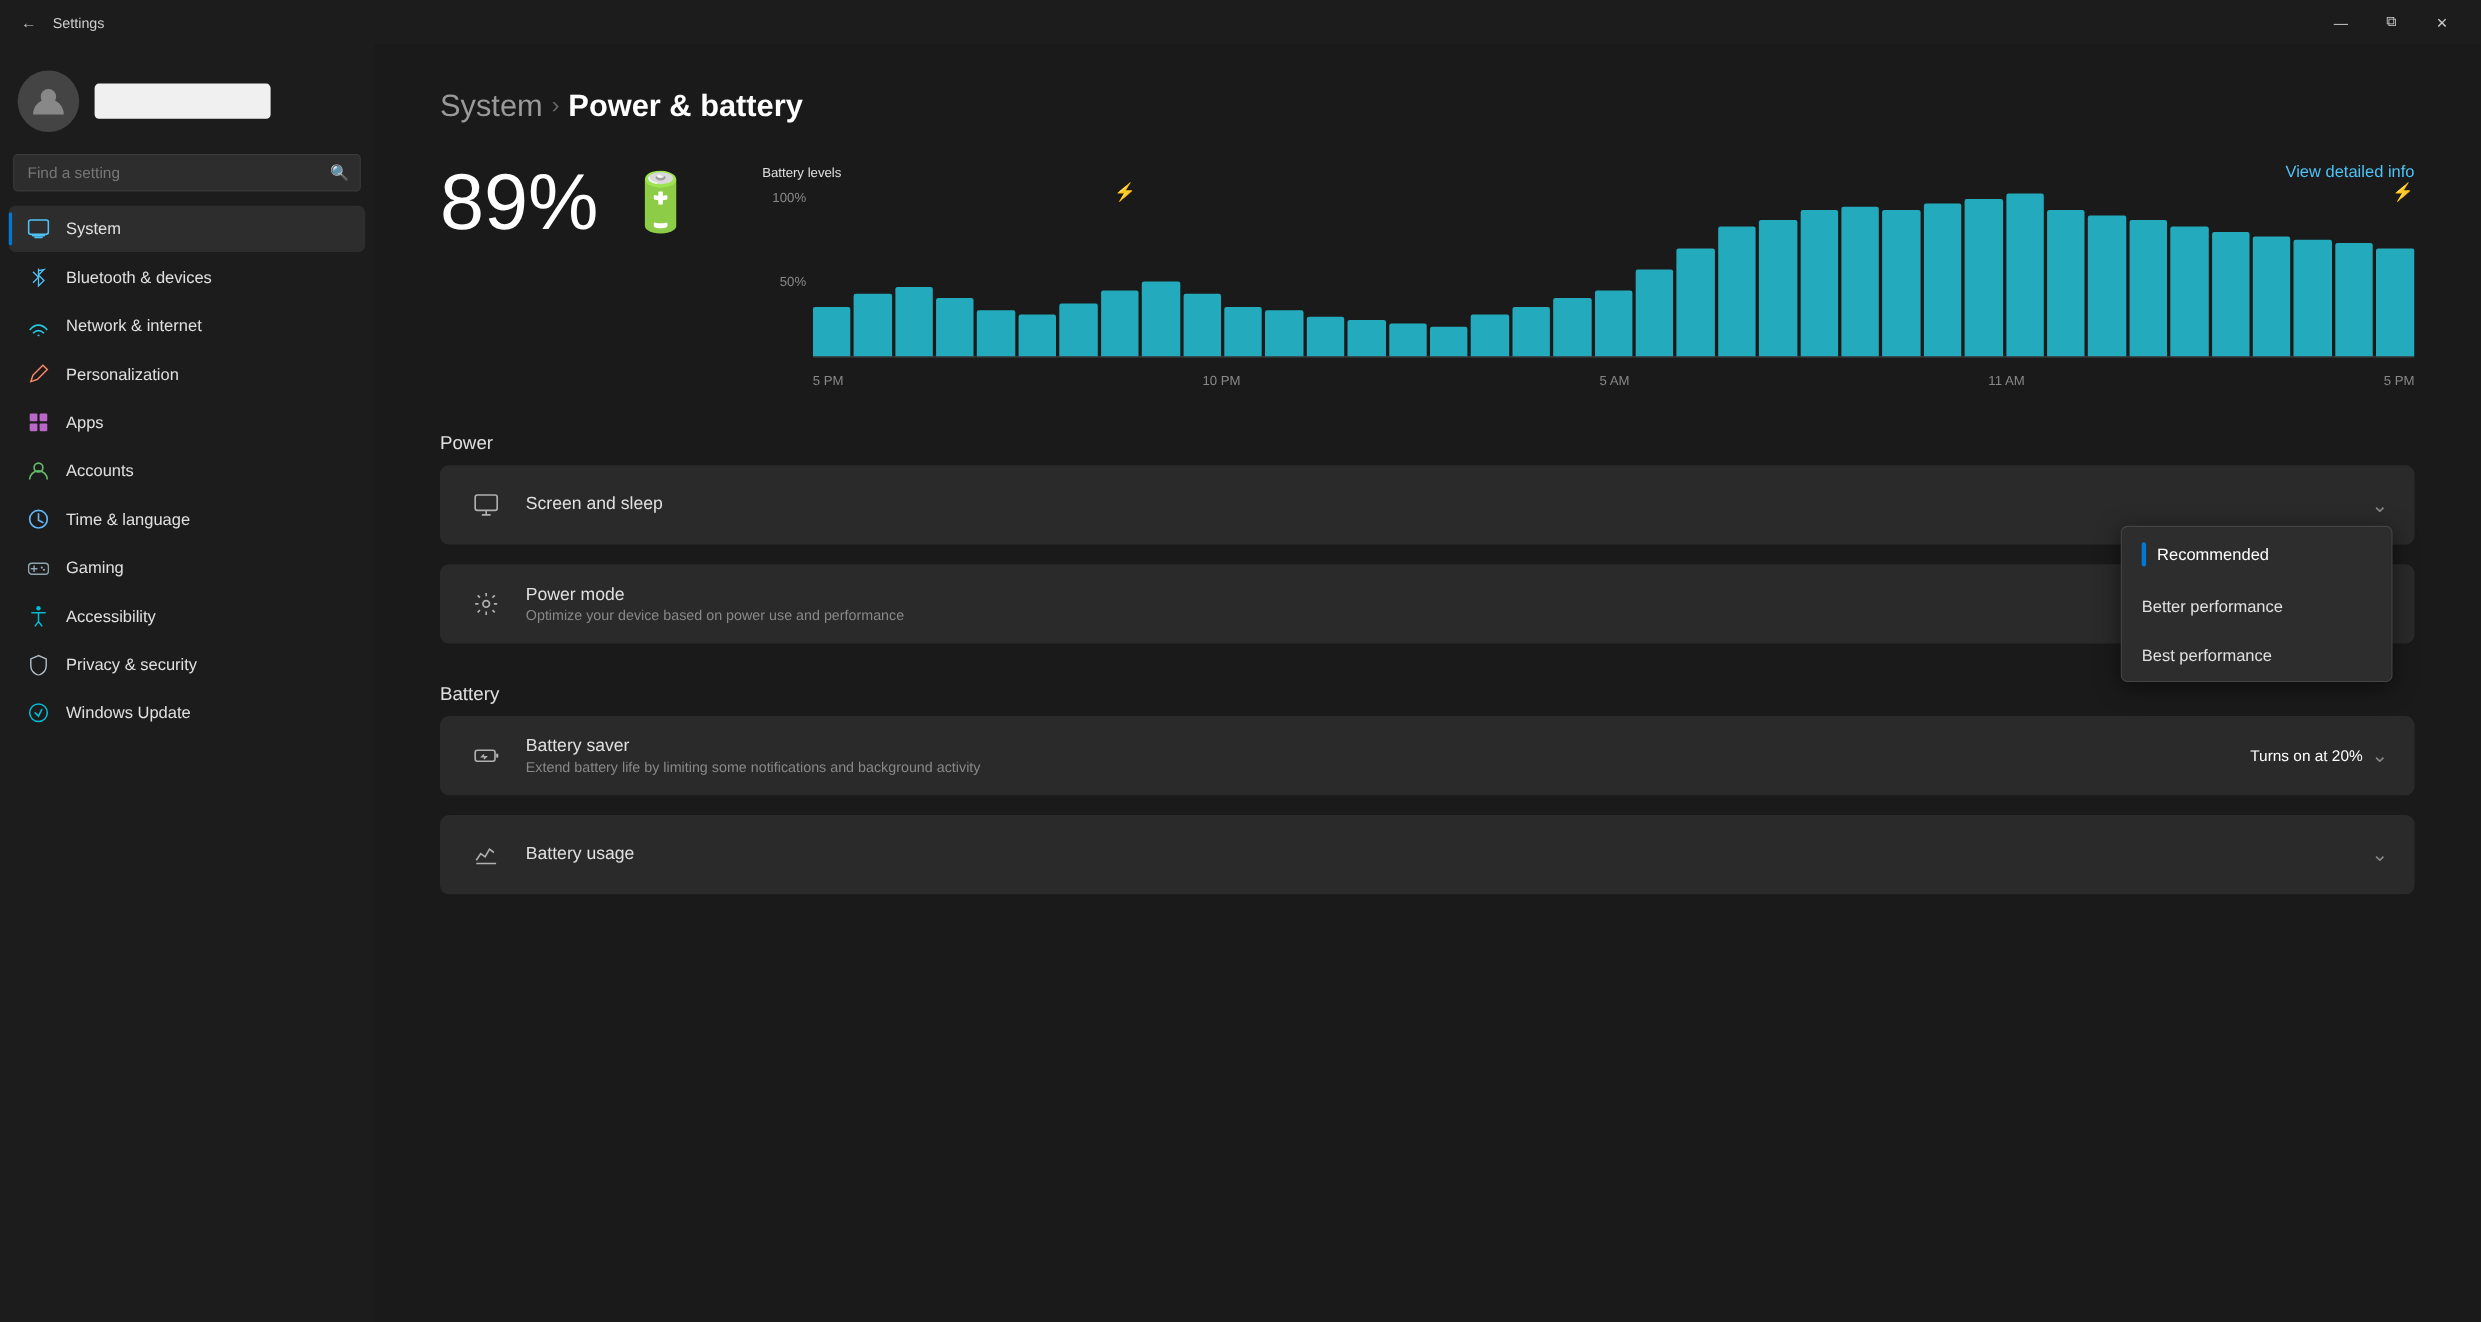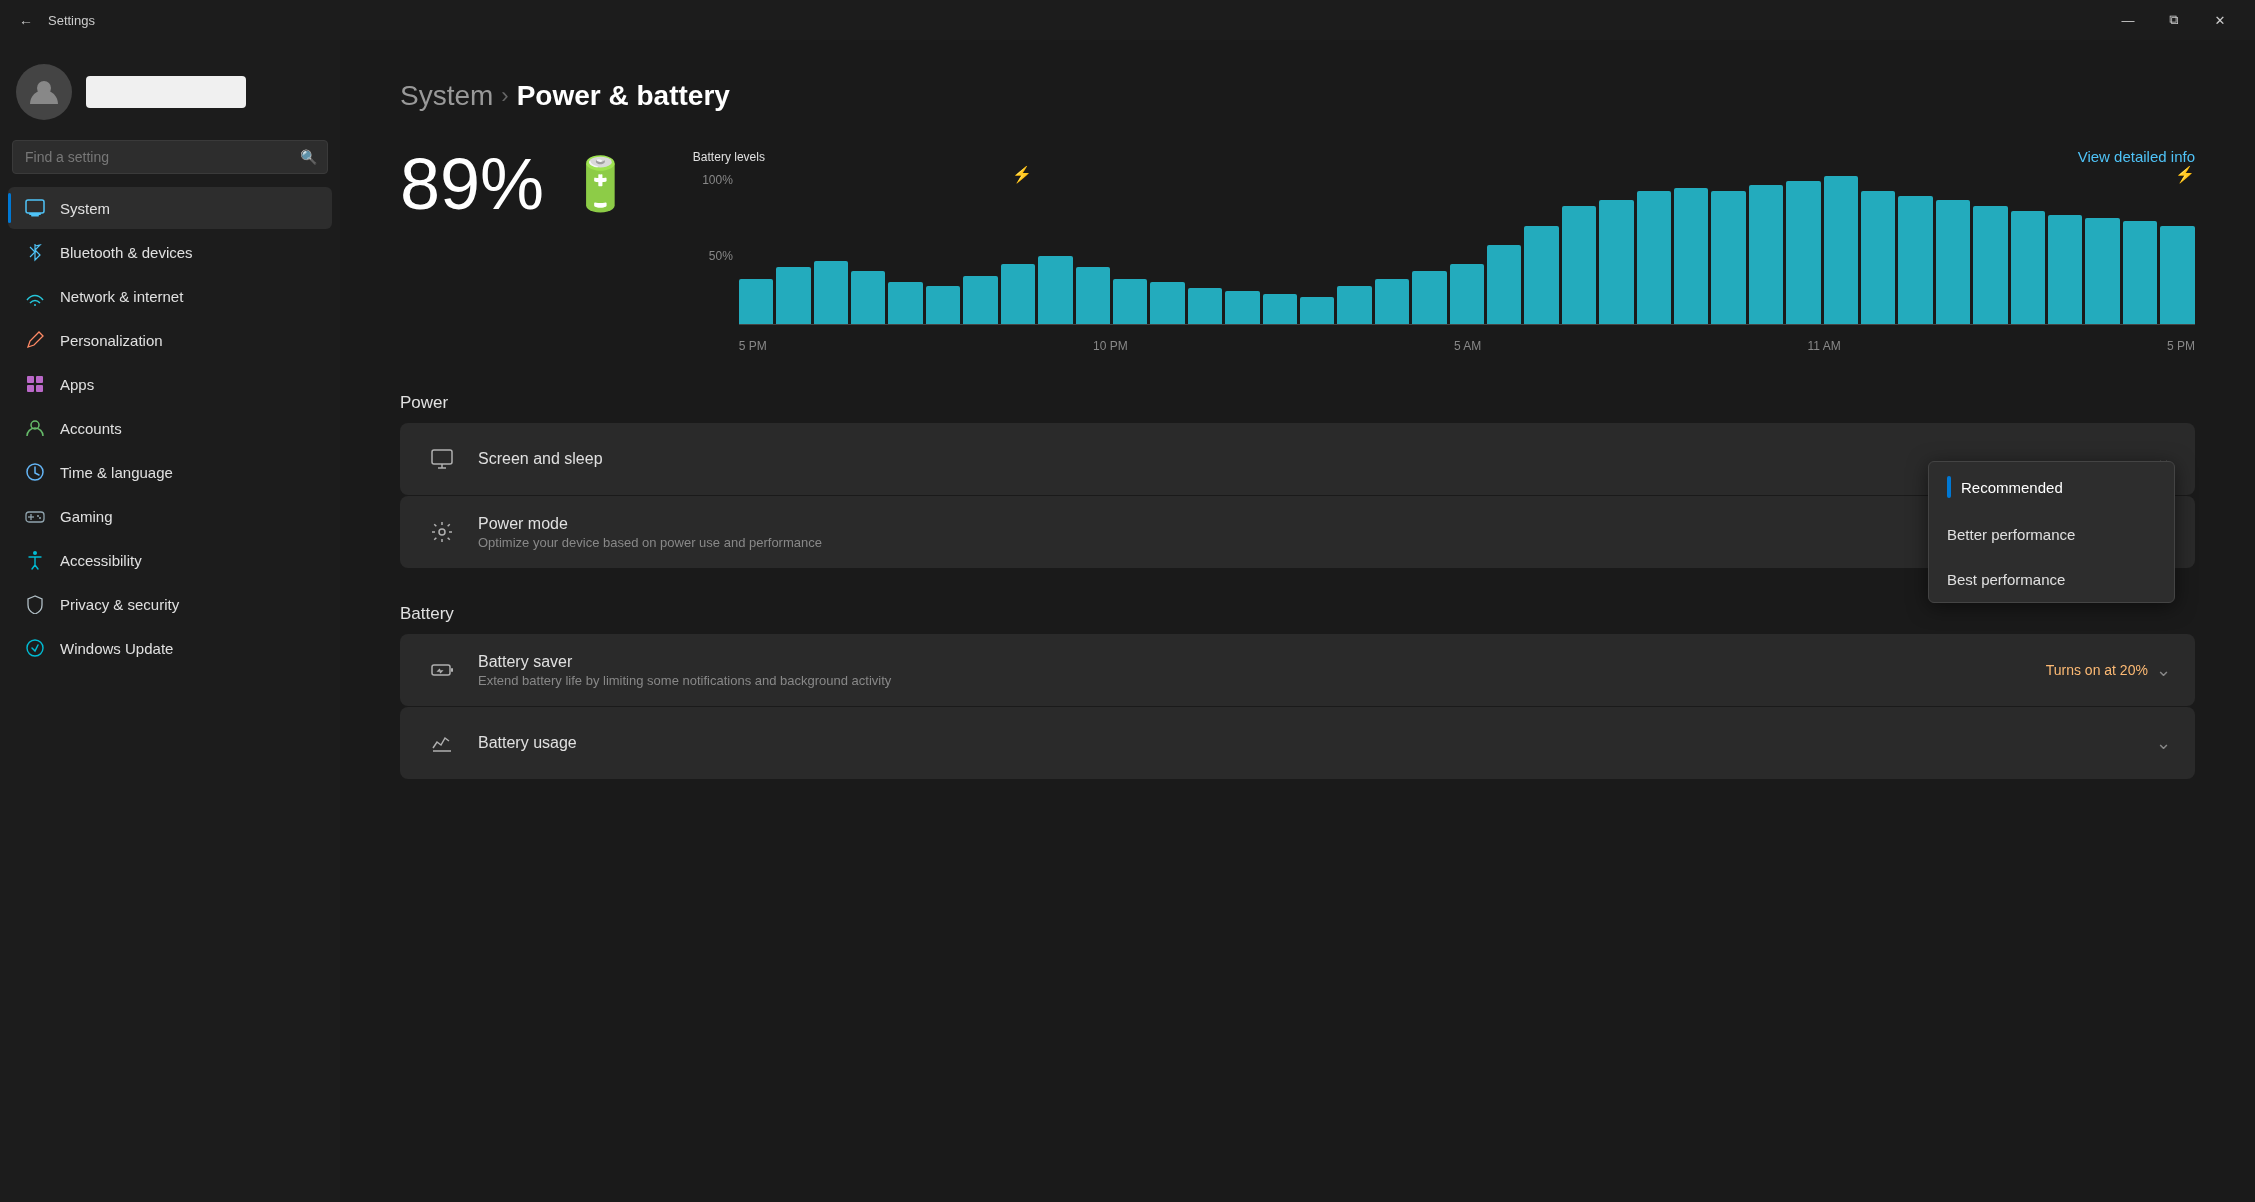--- a/index.html
+++ b/index.html
@@ -285,21 +285,21 @@
       margin-top: 20px;
     }
 
     
     .settings-row {
       background: #2a2a2a;
       border-radius: 8px;
       display: flex;
       align-items: center;
       padding: 18px 24px;
-      margin-bottom: 1px;
+      margin-bottom: 18px;
       cursor: pointer;
       position: relative;
     }
     .row-icon {
       width: 36px; height: 36px;
       margin-right: 18px;
       display: flex; align-items: center; justify-content: center;
       color: #b0b0b0;
       font-size: 22px;
       flex-shrink: 0;
@@ -361,21 +361,21 @@
       width: 4px;
       height: 22px;
       background: #0078d4;
       border-radius: 2px;
       flex-shrink: 0;
     }
 
     
     .turns-on-text {
       font-size: 14px;
-      color: #fdba74;
+      color: #ffffff;
       white-space: nowrap;
     }
   </style>
 </head>
 <body>
 
 <div class="titlebar">
   <div class="titlebar-back">
     <span>←</span>
   </div>

